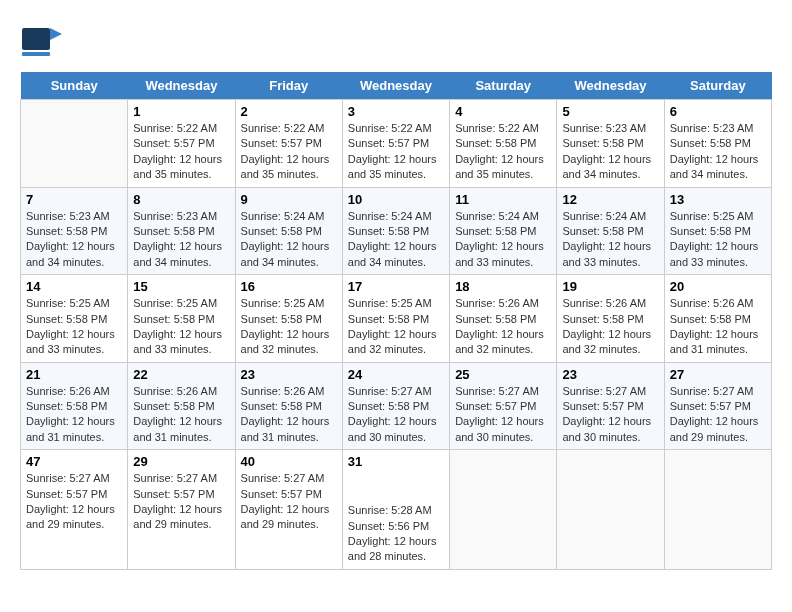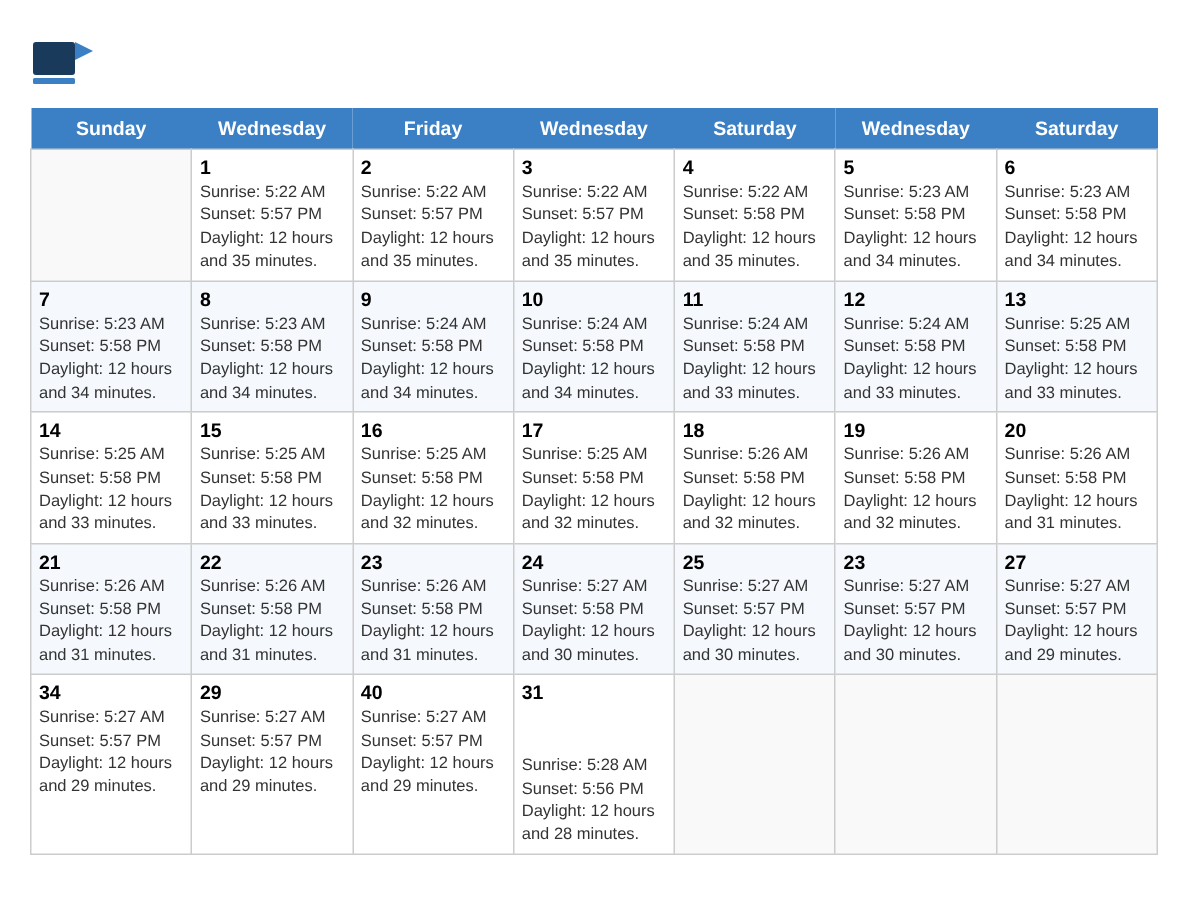--- a/index.html
+++ b/index.html
@@ -307,21 +307,21 @@
         <td>
           <span class="day-number">27</span>
           <div class="day-info" style="white-space: pre-line;">Sunrise: 5:27 AM
 Sunset: 5:57 PM
 Daylight: 12 hours
 and 29 minutes.</div>
         </td>
       </tr>
       <tr>
         <td>
-          <span class="day-number">34</span>
+          <span class="day-number">47</span>
           <div class="day-info" style="white-space: pre-line;">Sunrise: 5:27 AM
 Sunset: 5:57 PM
 Daylight: 12 hours
 and 29 minutes.</div>
         </td>
         <td>
           <span class="day-number">29</span>
           <div class="day-info" style="white-space: pre-line;">Sunrise: 5:27 AM
 Sunset: 5:57 PM
 Daylight: 12 hours

